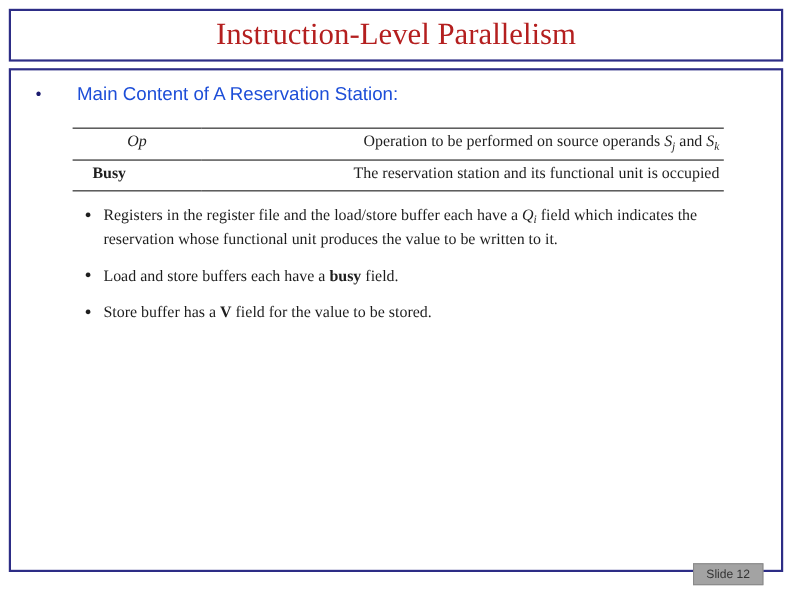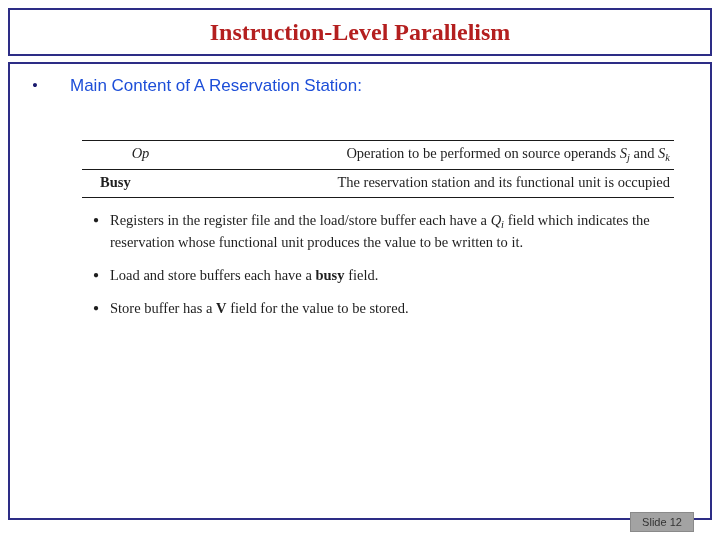--- a/index.html
+++ b/index.html
@@ -28,22 +28,22 @@
     width: 704px;
     height: 48px;
     border: 2px solid #2d2d86;
     box-sizing: border-box;
     display: flex;
     align-items: center;
     justify-content: center;
   }
   .title-text {
     font-family: "Liberation Serif", serif;
-    font-size: 24px;
-    font-weight: bold;
+    font-size: 28px;
+    font-weight: normal;
     color: #b41f1f;
     letter-spacing: 0px;
     white-space: nowrap;
   }
 
   
   .body-box {
     position: absolute;
     left: 8px;
     top: 62px;
@@ -71,25 +71,24 @@
     font-family: Liberation Sans, sans-serif;
     font-size: 17px;
     color: #1d4ed8;
     font-weight: normal;
     white-space: nowrap;
   }
 
   
   .figure {
     position: absolute;
-    left: 72px;
+    left: 56px;
     top: 52px;
     width: 600px;
     color: #2a2a2a;
-    margin-top: 24px;
   }
 
   table.rs {
     border-collapse: collapse;
     width: 592px;
     font-family: "Liberation Serif", serif;
     font-size: 14.5px;
     color: #1e1e1e;
   }
   table.rs td {

